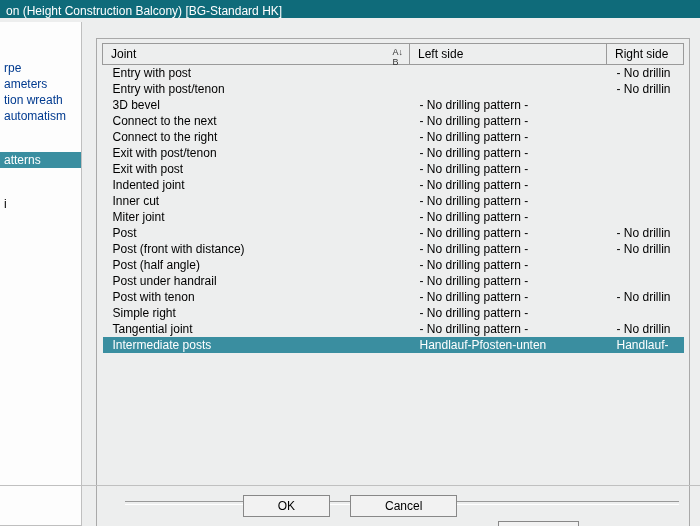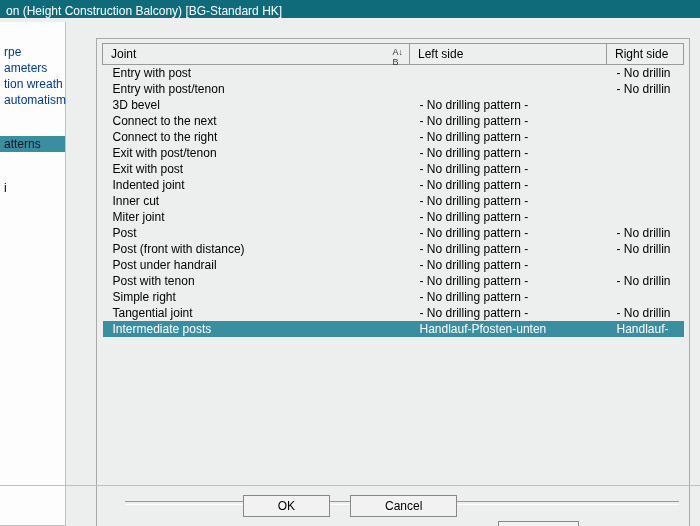--- a/index.html
+++ b/index.html
@@ -1,21 +1,21 @@
 <!DOCTYPE html>
 <html><head>
 <meta charset="utf-8">
 <style>
   html,body{margin:0;padding:0;width:700px;height:526px;overflow:hidden;font-family:"Segoe UI",Tahoma,Arial,sans-serif;font-size:12px;background:#edeeee;color:#000;}
   .titlebar{background:#0f6b7a;color:#fff;height:18px;line-height:22px;padding-left:6px;font-size:12px;}
   .body{position:absolute;top:22px;left:0;right:0;bottom:0;}
-  .sidebar{position:absolute;left:0;top:0;bottom:0;width:66px;background:#fdfdfd;border:1px solid #bfbfbf;border-top:none;border-left:none;box-sizing:border-box;padding-top:22px;}
+  .sidebar{position:absolute;left:0;top:0;bottom:0;width:82px;background:#fdfdfd;border:1px solid #bfbfbf;border-top:none;border-left:none;box-sizing:border-box;padding-top:38px;}
   .sidebar .item{padding:1px 4px;white-space:nowrap;color:#003a8f;cursor:default;font-size:12px;}
   .sidebar .item.black{color:#000;}
-  .sidebar .item.sel{background:#3a8ea0;color:#0f172a;}
+  .sidebar .item.sel{background:#3a8ea0;color:#ffffff;}
   .sidebar .gap{height:14px;}
   .mainpanel{position:absolute;left:96px;top:16px;width:594px;height:524px;background:#edeeee;border:1px solid #a9a9a9;box-sizing:border-box;}
   .tablewrap{position:absolute;left:5px;right:5px;top:4px;bottom:70px;overflow:hidden;}
   table{border-collapse:collapse;width:100%;font-size:12px;background:#edeeee;}
   thead th{background:#edeeee;border:1px solid #9a9a9a;padding:3px 8px;text-align:left;font-weight:normal;position:relative;}
   .sort-icon{font-size:9px;position:absolute;right:6px;top:3px;color:#333;}
   tbody td{padding:1px 10px;white-space:nowrap;border:none;}
   tbody tr.sel td{background:#3a8ea0;color:#fff;}
   .hr{position:absolute;left:28px;right:10px;bottom:56px;height:2px;border-top:1px solid #999;border-bottom:1px solid #fff;}
   .modify-row{position:absolute;right:110px;bottom:16px;}
@@ -116,20 +116,25 @@
               <td>Post</td>
               <td>- No drilling pattern -</td>
               <td>- No drillin</td>
             </tr>
             <tr>
               <td>Post (front with distance)</td>
               <td>- No drilling pattern -</td>
               <td>- No drillin</td>
             </tr>
             <tr>
+              <td>Post (half angle)</td>
+              <td>- No drilling pattern -</td>
+              <td></td>
+            </tr>
+            <tr>
               <td>Post under handrail</td>
               <td>- No drilling pattern -</td>
               <td></td>
             </tr>
             <tr>
               <td>Post with tenon</td>
               <td>- No drilling pattern -</td>
               <td>- No drillin</td>
             </tr>
             <tr>

